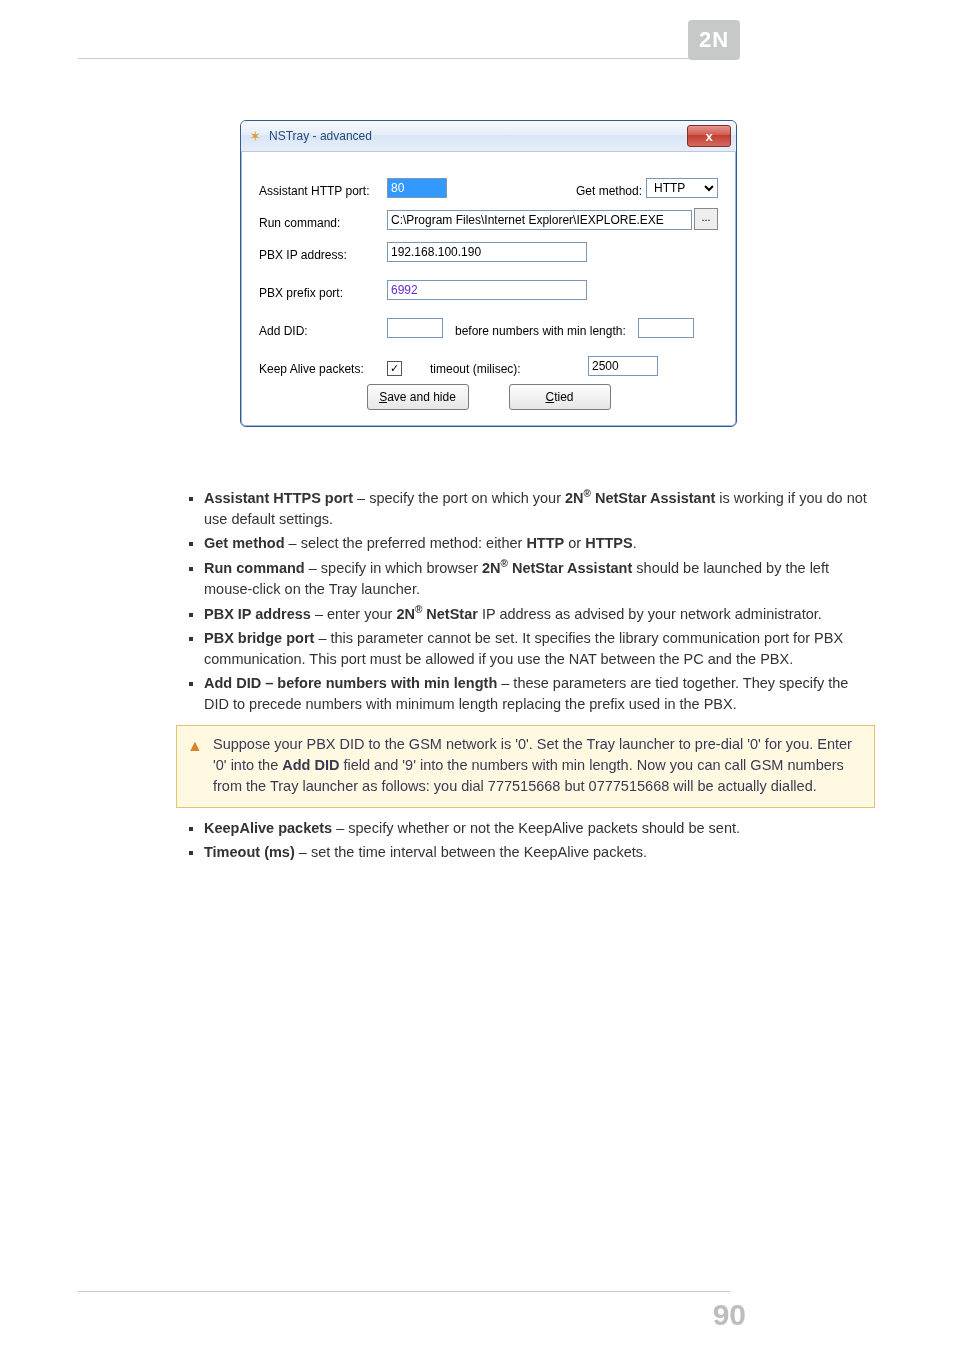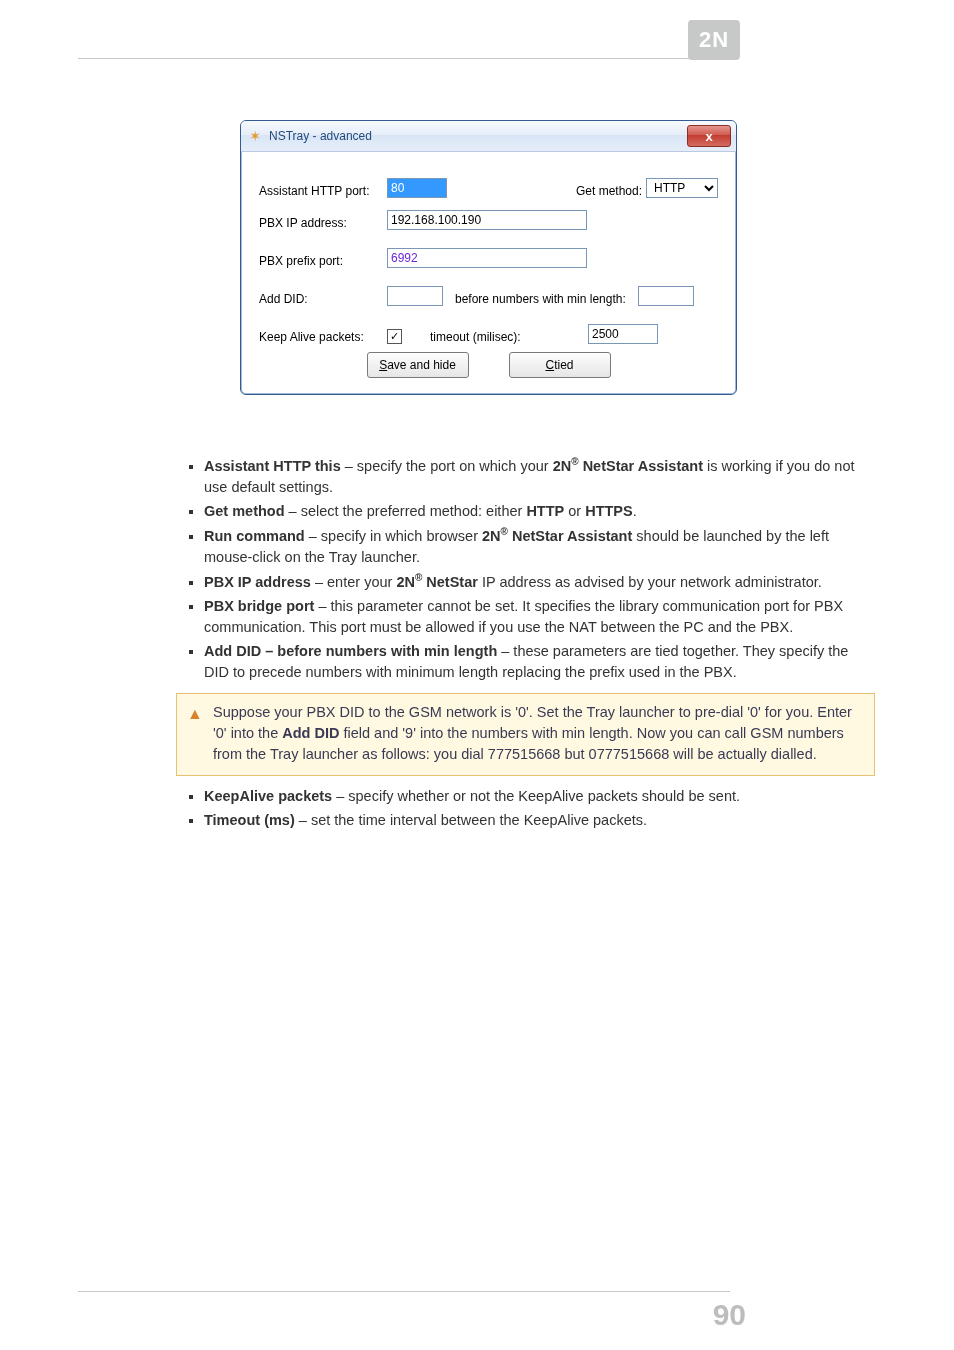--- a/index.html
+++ b/index.html
@@ -179,20 +179,25 @@
           <span class="lbl">Assistant HTTP port:</span>
           <input class="txt sel-hl" style="width: 60px;" value="80">
           <span style="flex:1"></span>
           <span>Get method:</span>
           <span style="width:4px"></span>
           <select class="sel" style="width:72px">
             <option>HTTP</option>
           </select>
         </div>
 
+        <div class="row">
+          <span class="lbl">Run command:</span>
+          <input class="txt" style="flex: 1 1 0%;" value="C:\Program Files\Internet Explorer\IEXPLORE.EXE">
+          <div class="dots-btn">...</div>
+        </div>
 
         <div class="row">
           <span class="lbl">PBX IP address:</span>
           <input class="txt" style="width: 200px;" value="192.168.100.190">
         </div>
 
         <div class="row" style="margin-top:6px">
           <span class="lbl">PBX prefix port:</span>
           <input class="txt" style="width: 200px; color: #6d28d9;" disabled="" value="6992">
         </div>
@@ -223,21 +228,21 @@
           <div class="winbtn">
             <span><span class="ul">C</span><span>tied</span></span>
           </div>
         </div>
 
       </div>
     </div>
 
     <div class="doc">
       <ul id="list1">
-          <li><span class="b">Assistant HTTP this</span> – specify the port on which your <span class="b">2N<sup>®</sup> NetStar Assistant</span> is working if you do not use default settings.</li>
+          <li><span class="b">Assistant HTTPS port</span> – specify the port on which your <span class="b">2N<sup>®</sup> NetStar Assistant</span> is working if you do not use default settings.</li>
           <li><span class="b">Get method</span> – select the preferred method: either <span class="b">HTTP</span> or <span class="b">HTTPS</span>.</li>
           <li><span class="b">Run command</span> – specify in which browser <span class="b">2N<sup>®</sup> NetStar Assistant</span> should be launched by the left mouse-click on the Tray launcher.</li>
           <li><span class="b">PBX IP address</span> – enter your <span class="b">2N<sup>®</sup> NetStar</span> IP address as advised by your network administrator.</li>
           <li><span class="b">PBX bridge port</span> – this parameter cannot be set. It specifies the library communication port for PBX communication. This port must be allowed if you use the NAT between the PC and the PBX.</li>
           <li><span class="b">Add DID – before numbers with min length</span> – these parameters are tied together. They specify the DID to precede numbers with minimum length replacing the prefix used in the PBX.</li>
         </ul>
       <div class="note">
         <span class="warn-icon">▲</span>
         <span id="note-span">Suppose your PBX DID to the GSM network is '0'. Set the Tray launcher to pre-dial '0' for you. Enter '0' into the <span class="b">Add DID</span> field and '9' into the numbers with min length. Now you can call GSM numbers from the Tray launcher as follows: you dial 777515668 but 0777515668 will be actually dialled.</span>
       </div>

